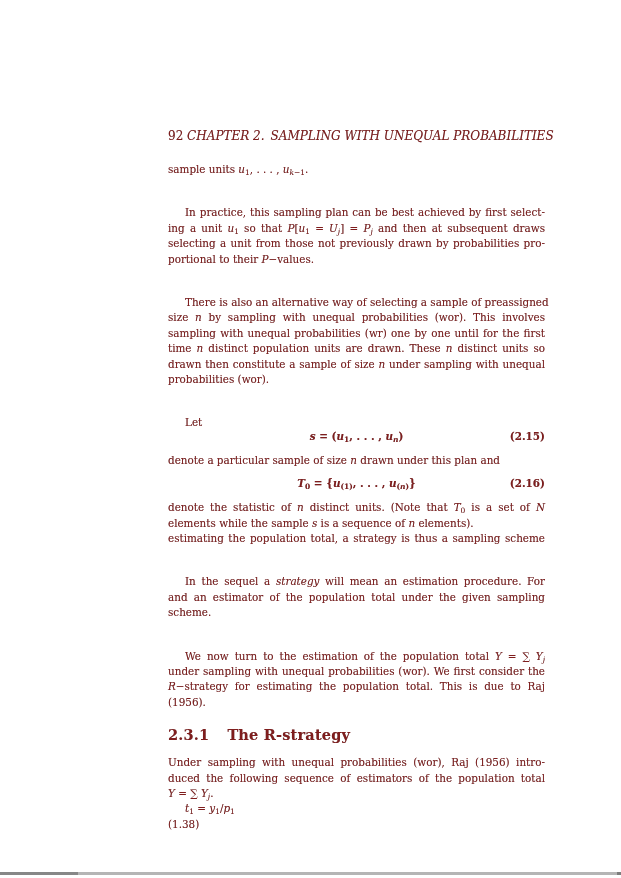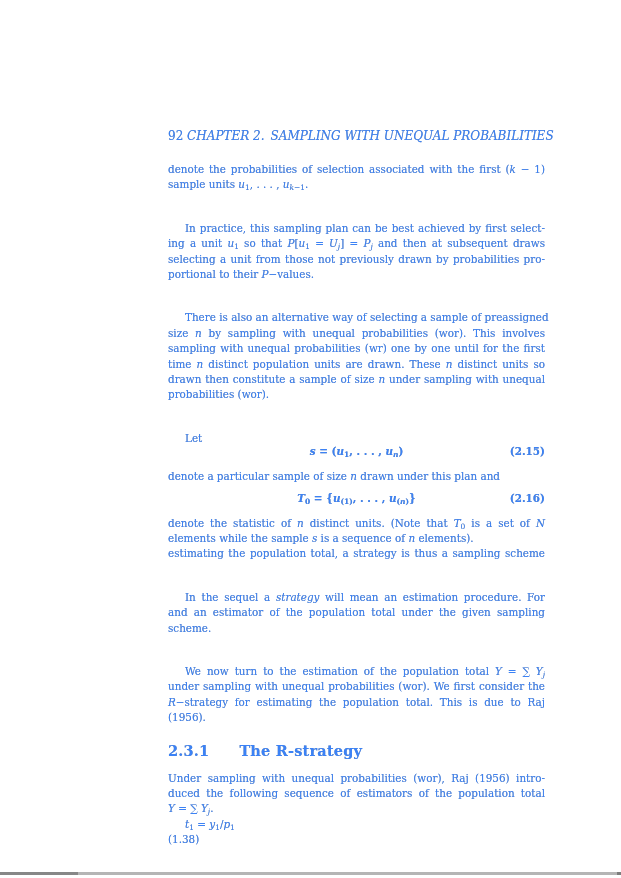--- a/index.html
+++ b/index.html
@@ -7,21 +7,21 @@
     width: 621px; height: 878px;
     background: #ffffff;
     position: relative;
     overflow: hidden;
     font-family: "DejaVu Serif", "Liberation Serif", serif;
   }
   .page {
     position: absolute;
     left: 168px; top: 129px;
     width: 377px;
-    color: #3b82f6;
+    color: #7f1d1d;
     text-shadow: 0 0 0.6px rgba(40,40,40,0.45);
   }
   .running-head {
     font-size: 12px;
     line-height: 15px;
     white-space: nowrap;
     text-align: justify;
     text-align-last: justify;
   }
   .running-head .pagenum { font-style: normal; }
@@ -60,21 +60,21 @@
     margin-left: 39px;
   }
   .section-heading {
     margin: 15px 0 10px 0;
     font-size: 14.5px;
     line-height: 20px;
     font-weight: bold;
     letter-spacing: 0.2px;
     white-space: nowrap;
   }
-  .section-heading .sec-num { margin-right: 30px; }
+  .section-heading .sec-num { margin-right: 18px; }
   .math-line {
     text-indent: 17px;
     white-space: nowrap;
     text-align: right;
     text-align-last: left;
   }
   .eq-label {
     text-align: left;
     text-align-last: left;
     white-space: nowrap;
@@ -101,21 +101,20 @@
 </head>
 <body>
 
 <div class="page">
 
   <div class="running-head"><span class="pagenum">92</span> <span class="runtitle">CHAPTER 2. SAMPLING WITH UNEQUAL PROBABILITIES</span></div>
 
   <div class="docbody">
 
     <div>
-      <div class="line">denote the probabilities of selection associated with the first (<i>k</i> − 1)</div>
       <div class="line last">sample units <i>u</i><sub>1</sub>, . . . , <i>u</i><sub><i>k</i>−1</sub>.</div>
     </div>
 
     <div>
       <div class="line indent">In practice, this sampling plan can be best achieved by first select-</div>
       <div class="line">ing a unit <i>u</i><sub>1</sub> so that <i>P</i>[<i>u</i><sub>1</sub> = <i>U</i><sub><i>j</i></sub>] = <i>P</i><sub><i>j</i></sub> and then at subsequent draws</div>
       <div class="line">selecting a unit from those not previously drawn by probabilities pro-</div>
       <div class="line last">portional to their <i>P</i>−values.</div>
     </div>
 

